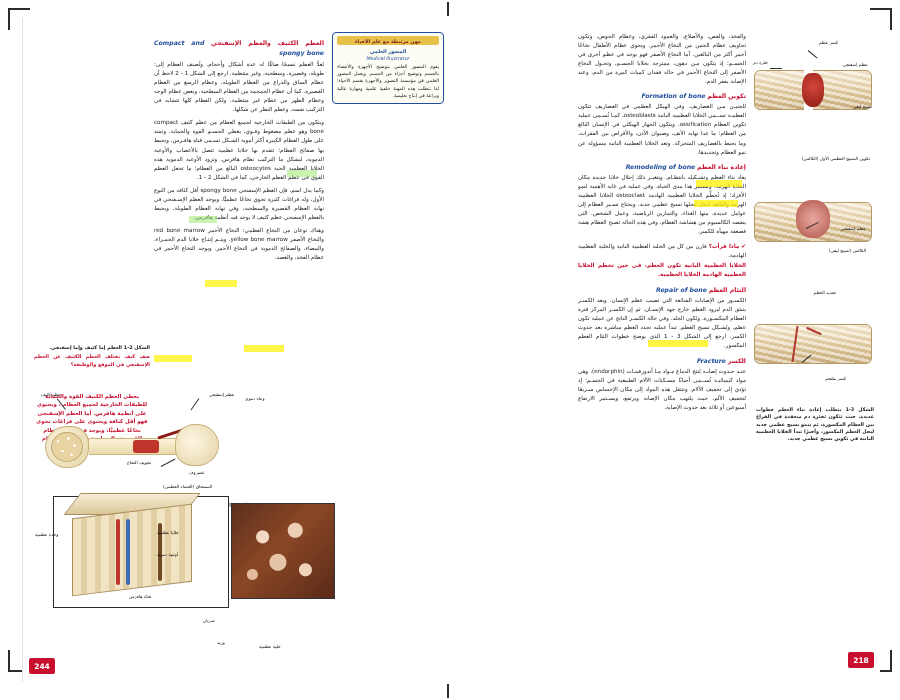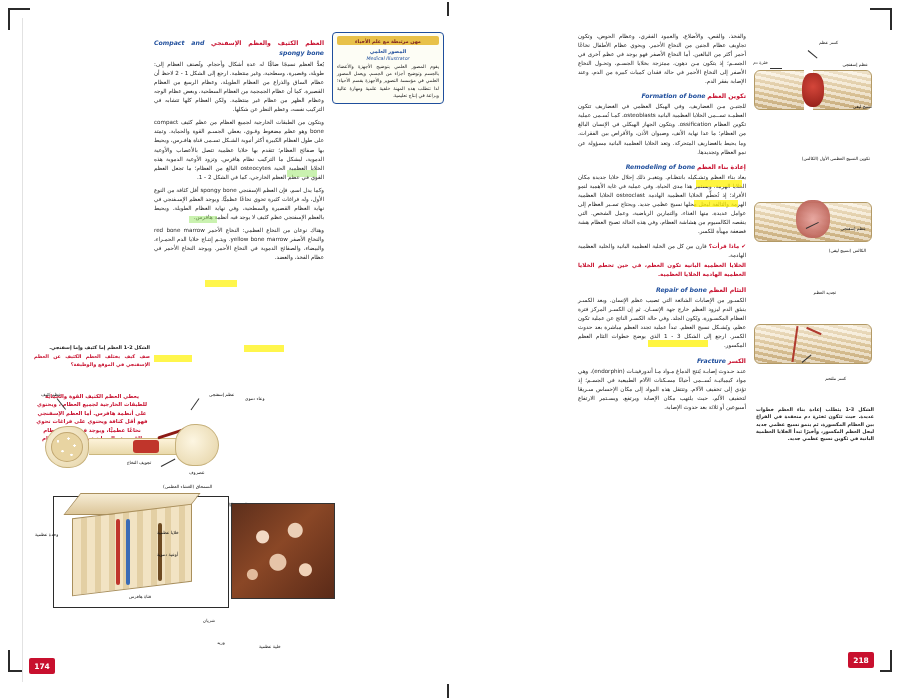--- a/index.html
+++ b/index.html
@@ -370,21 +370,21 @@
     <div class="lbl" style="left:12px;top:514px;">وحدة عظمية</div>
     <div class="lbl" style="left:134px;top:512px;">خلايا عظمية</div>
     <div class="lbl" style="left:134px;top:534px;">أوعية دموية</div>
     <div class="lbl" style="left:106px;top:576px;">قناة هافرس</div>
     <div class="lbl" style="left:180px;top:600px;">شريان</div>
     <div class="lbl" style="left:194px;top:622px;">وريد</div>
 
     <div class="micro"></div>
     <div class="lbl" style="left:236px;top:626px;">خلية عظمية</div>
 
-    <div class="pagenum" style="left:6px;">174</div>
+    <div class="pagenum" style="left:6px;">244</div>
   </div>
 
   <div class="page page-right" style="position:absolute;left:452px;top:12px;">
 
     <div class="col" style="right:134px;top:20px;width:168px;">
       <p style="margin:0 0 5px 0;">والفخذ، والقص، والأضلاع، والعمود الفقري، وعظام الحوض، وتكون تجاويف عظام الجنين من النخاع الأحمر. ويحوي عظام الأطفال نخاعًا أحمر أكثر من البالغين. أما النخاع الأصفر فهو يوجد في عظم آخرى في الجسـم؛ إذ يتكون مـن دهون، ممتزجة بخلايا الجسـم، وتحـول النخاع الأصفر إلى النخاع الأحمر في حالة فقدان كميات كبيرة من الدم، وعند الإصابة بفقر الدم.</p>
 
       <div style="margin-bottom:1px;">
         <span class="h-red">تكوين العظم</span>
         <span class="h-blue eng">Formation of bone</span>

